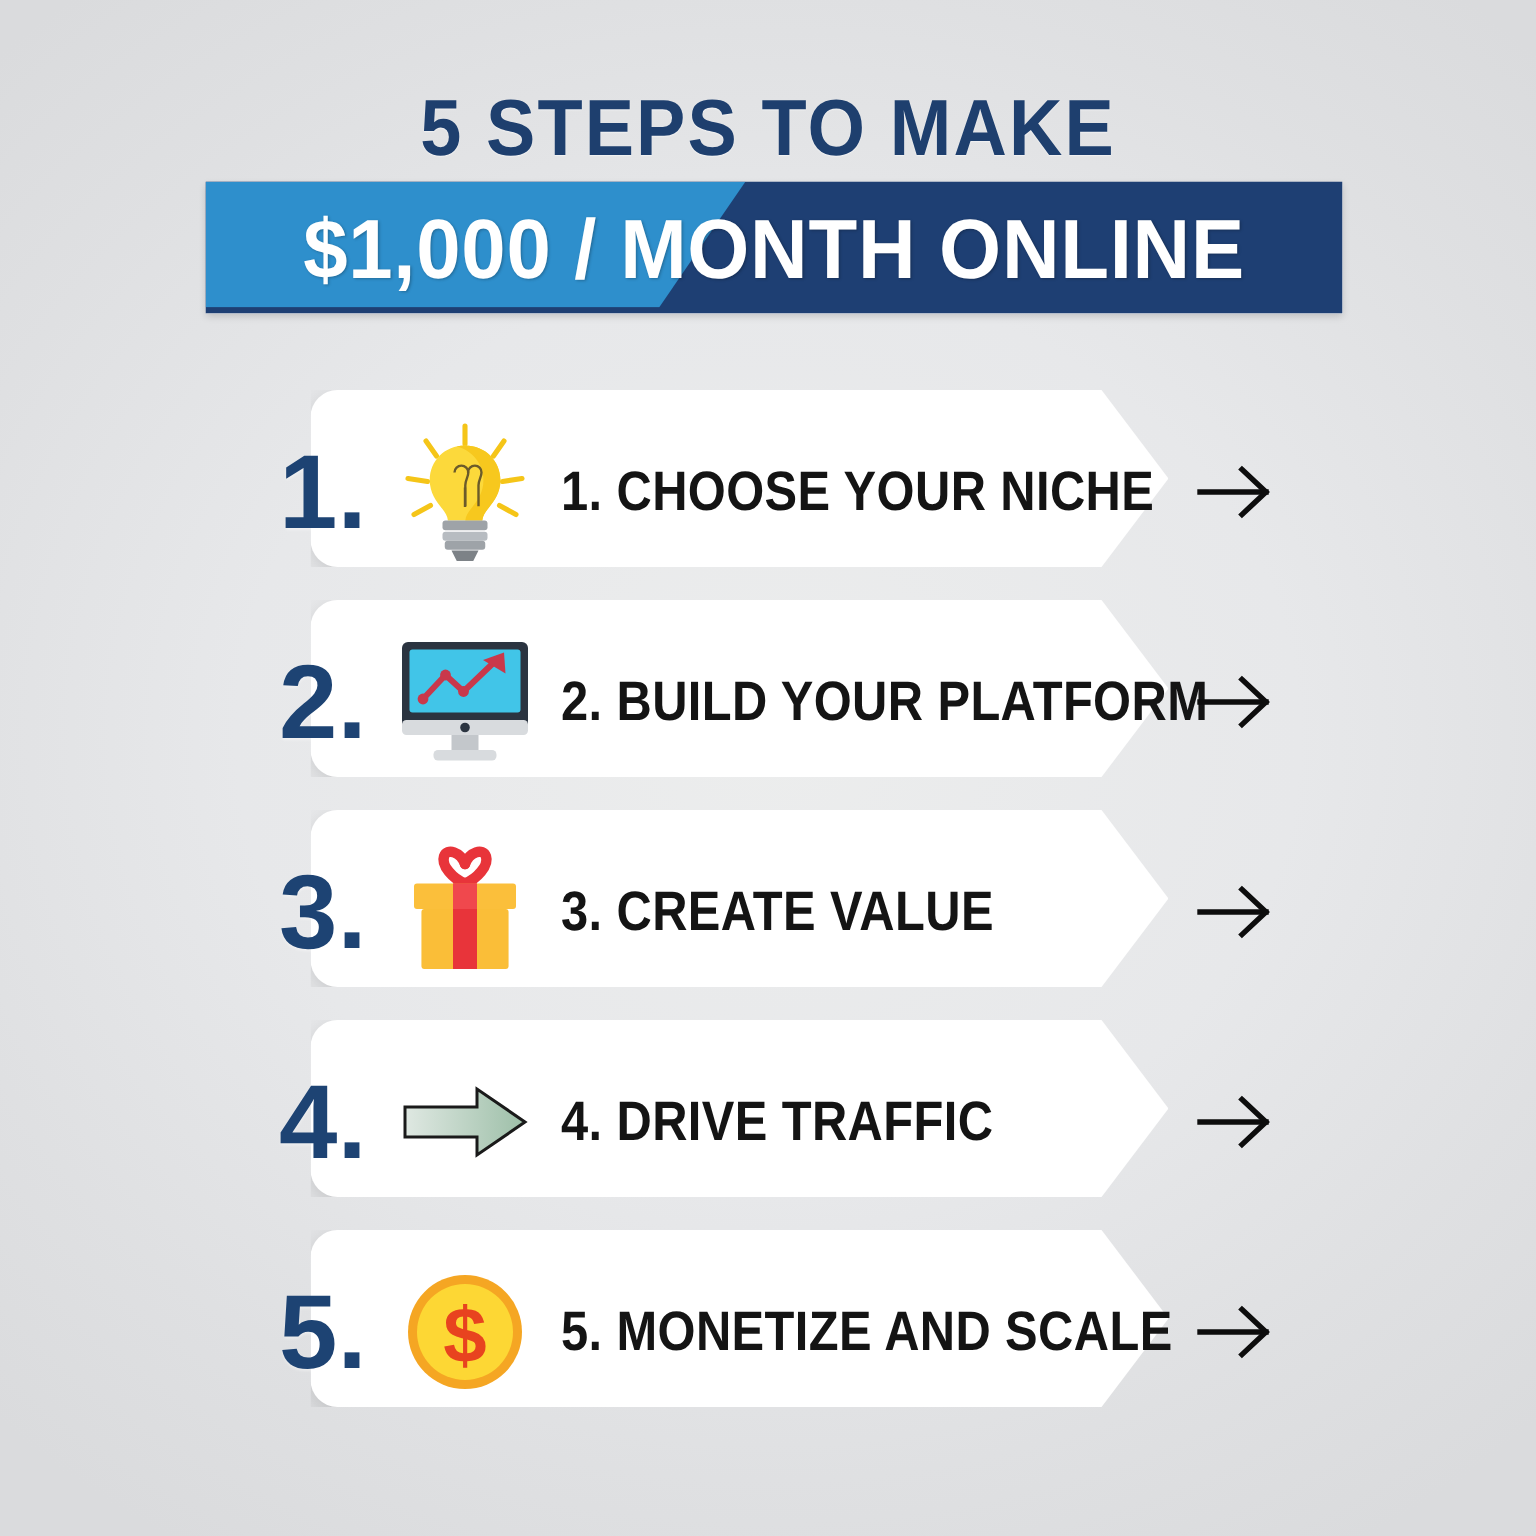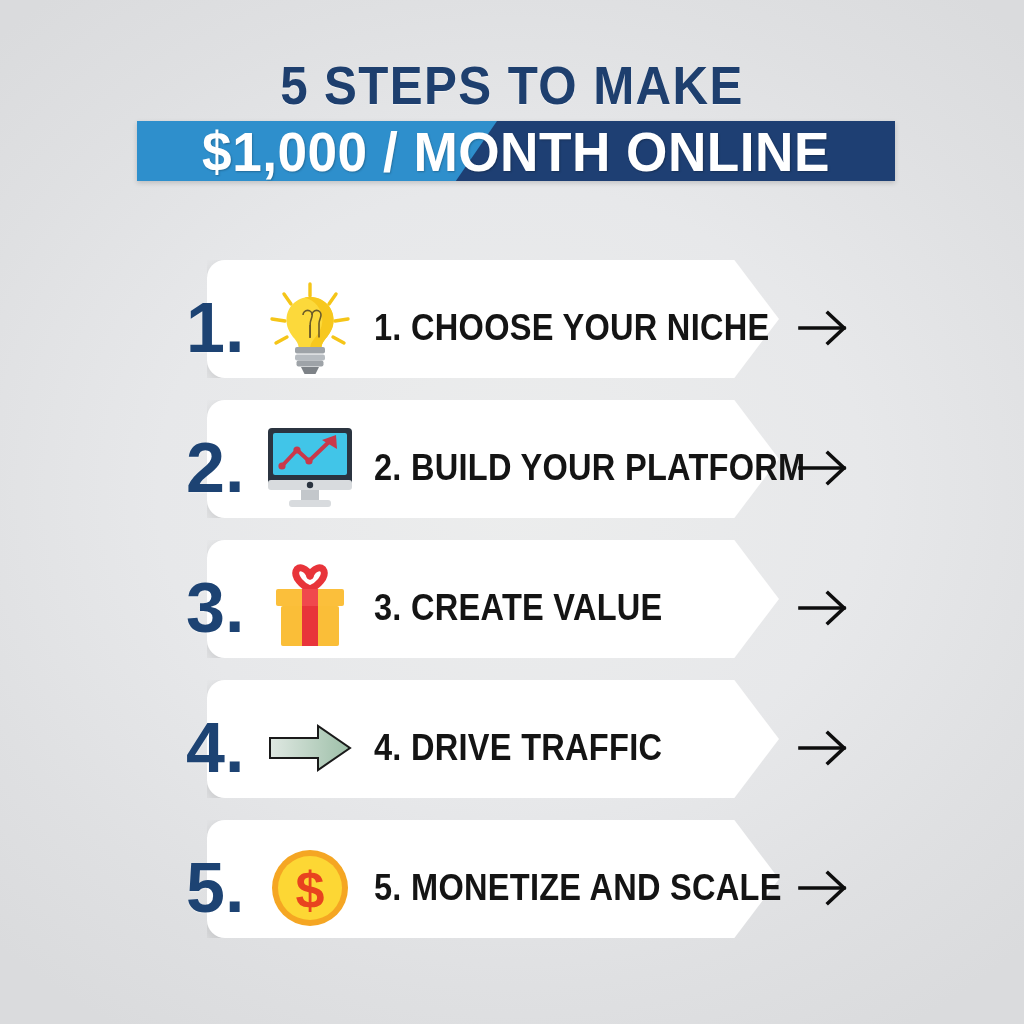--- a/index.html
+++ b/index.html
@@ -42,21 +42,21 @@
     color: #1e3f6e;
     transform: scaleX(0.93);
     text-shadow: 0 1px 1px rgba(255,255,255,0.55);
   }
 
   .banner {
     position: absolute;
     top: 121px;
     left: 137px;
     width: 758px;
-    height: 60px;
+    height: 88px;
     overflow: hidden;
     box-shadow: 0 2px 5px rgba(0,0,0,0.17);
   }
   .banner-dark {
     position: absolute;
     inset: 0;
     background: #1e3f73;
   }
   .banner-light {
     position: absolute;

